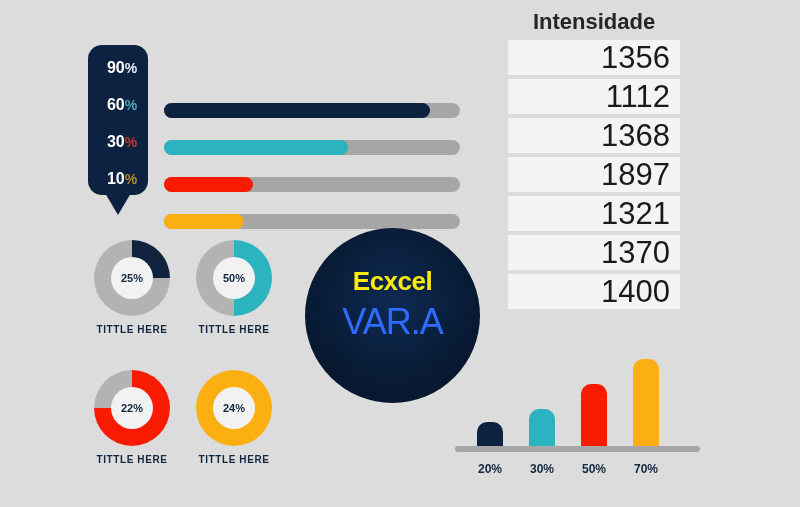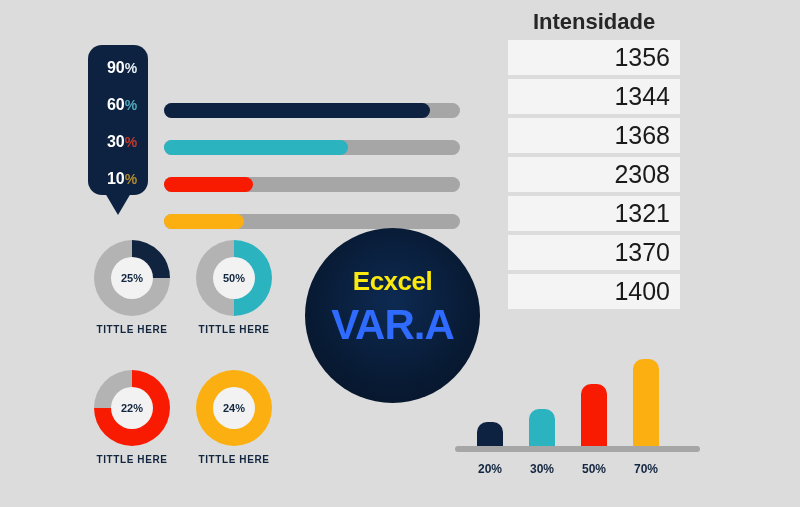--- a/index.html
+++ b/index.html
@@ -140,22 +140,22 @@
   }
   #brand-top {
     margin-top: 38px;
     font-size: 26px;
     font-weight: bold;
     color: #fbe90f;
     letter-spacing: -0.5px;
   }
   #brand-main {
     margin-top: 4px;
-    font-size: 42px;
-    font-weight: bold;
+    font-size: 36px;
+    font-weight: normal;
     color: #2f6bff;
     letter-spacing: -1px;
   }
 
   
   #intensity-table {
     position: absolute;
     left: 508px;
     top: 4px;
     width: 172px;
@@ -166,21 +166,21 @@
     font-size: 22px;
     font-weight: bold;
     color: #262626;
     text-align: center;
   }
   .t-cell {
     height: 35px;
     line-height: 35px;
     background: #f4f4f4;
     color: #1a1a1a;
-    font-size: 25px;
+    font-size: 31px;
     text-align: right;
     padding-right: 10px;
     box-sizing: border-box;
     margin-bottom: 4px;
   }
 
   
   #bar-chart {
     position: absolute;
     left: 455px;
@@ -274,23 +274,23 @@
 
   <div id="brand-badge">
     <div id="brand-top">Ecxcel</div>
     <div id="brand-main">VAR.A</div>
   </div>
 
   <div id="intensity-table">
     <div id="table-header">Intensidade</div>
     <div id="table-body">
         <div class="t-cell">1356</div>
-        <div class="t-cell">1344</div>
+        <div class="t-cell">1112</div>
         <div class="t-cell">1368</div>
-        <div class="t-cell">2308</div>
+        <div class="t-cell">1897</div>
         <div class="t-cell">1321</div>
         <div class="t-cell">1370</div>
         <div class="t-cell">1400</div>
       </div>
   </div>
 
   <div id="bar-chart">
     <div id="bar-columns">
         <div class="bar-col" style="left: 22px;">
           <div class="bar" style="height: 25px; background: rgb(13, 34, 64);"></div>

